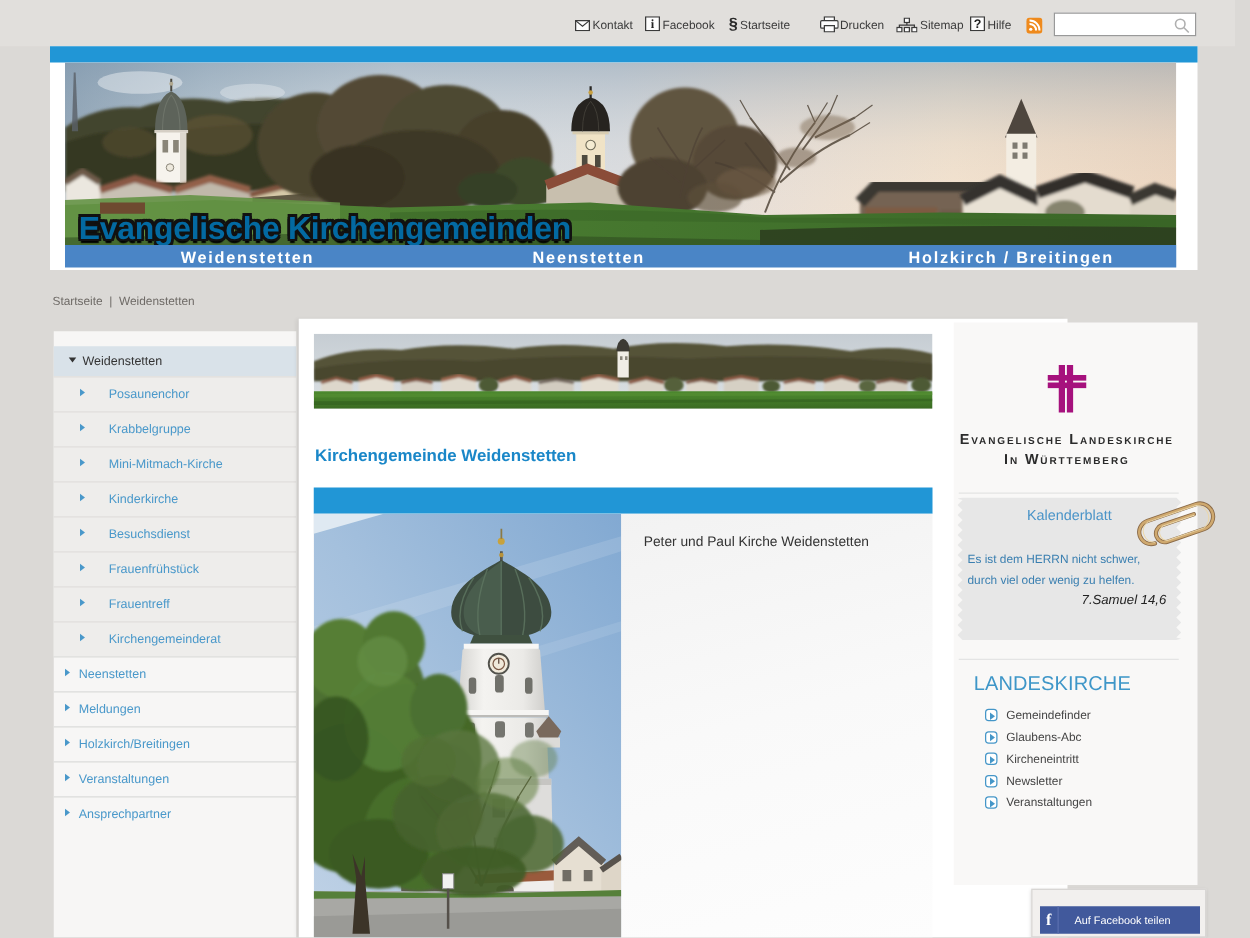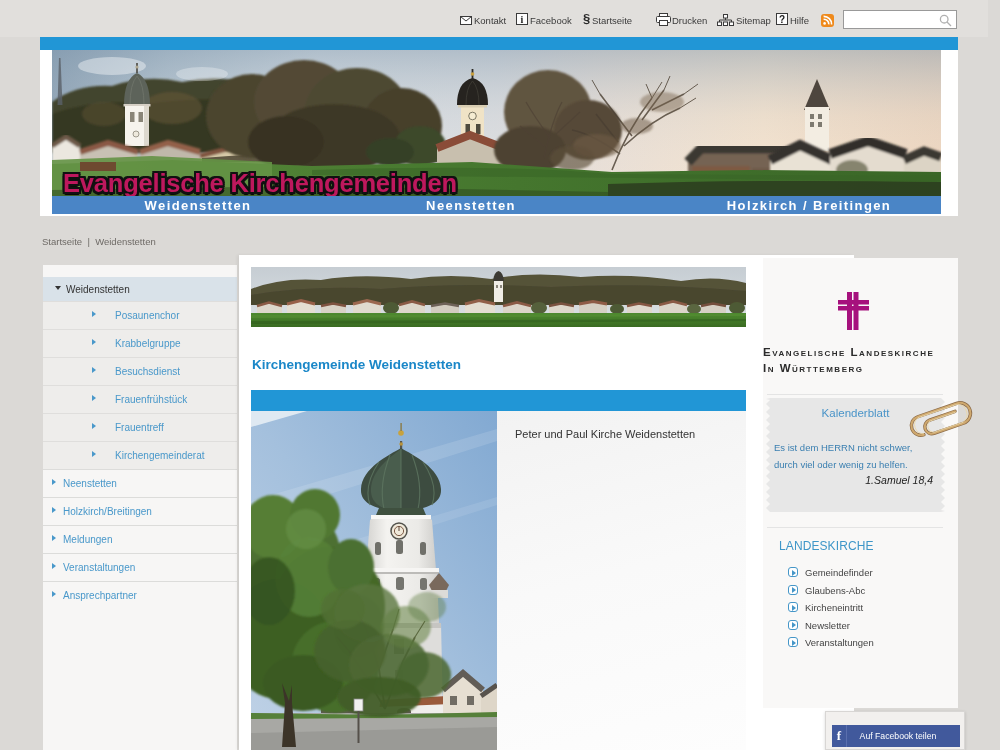--- a/index.html
+++ b/index.html
@@ -11,64 +11,64 @@
 #toolbar { position:absolute; top:0; left:0; width:988px; height:37px; background:#e1dfdc; font-size:9.5px; color:#3a3a3a; }
 #toolbar .tx { position:absolute; top:15px; }
 #toolbar .ic { position:absolute; }
 #search { position:absolute; left:843px; top:10px; width:114px; height:19px; background:#fff; border:1px solid #999; }
 #search .mag { position:absolute; right:4px; top:3px; }
 
 
 #wrap { position:absolute; left:40px; top:37px; width:918px; height:179px; background:#fff; }
 #topblue { position:absolute; left:0; top:0; width:918px; height:13px; background:#2196d6; }
 #hdrimg { position:absolute; left:12px; top:13px; width:889px; height:146px; }
-#hdrtitle { position:absolute; left:23px; top:132px; font-size:25.5px; font-weight:bold; color:#be185d; letter-spacing:-0.2px;
+#hdrtitle { position:absolute; left:23px; top:132px; font-size:25.5px; font-weight:bold; color:#0369a1; letter-spacing:-0.2px;
   text-shadow:-2px -2px 0 #111,2px -2px 0 #111,-2px 2px 0 #111,2px 2px 0 #111,0 -2px 0 #111,0 2px 0 #111,-2px 0 0 #111,2px 0 0 #111, 0 3px 1px #000; }
 #hnav { position:absolute; left:12px; top:159px; width:889px; height:18px; background:#4a85c6; color:#fff; font-weight:bold; font-size:13px; }
 #hnav span { position:absolute; top:2px; letter-spacing:1.4px; transform:translateX(-50%); white-space:nowrap; }
 
 
 #crumbs { position:absolute; left:42px; top:236px; font-size:9.5px; color:#6e6a66; }
 
 
 #menu { position:absolute; left:43px; top:265px; width:194px; height:485px; background:#f7f6f5; }
 #menu ul { list-style:none; margin-top:12px; }
 #menu li { border-top:1px solid #dcdcda; font-size:10px; line-height:11px; }
 #menu li.first { border-top:none; }
 #menu a { display:block; color:#4998ca; text-decoration:none; padding:8px 8px 8px 20px; position:relative; }
 #menu li.active { background:#d9e2e9; }
 #menu li.active a { color:#333; padding:6.5px 8px 6.5px 23px; }
 #menu li.sub { background:#eeedeb; border-top-color:#dfdedc; }
-#menu li.sub a { padding-left:44px;margin-left:28px; }
+#menu li.sub a { padding-left:44px; }
 .arr { position:absolute; left:9px; top:9px; width:0; height:0; border-left:4px solid #4998ca; border-top:3px solid transparent; border-bottom:3px solid transparent; }
 #menu li.sub .arr { left:21px; }
 #menu li.active .arr { border-left:3.5px solid transparent; border-right:3.5px solid transparent; border-top:4.5px solid #333; border-bottom:none; top:9px; left:12px; }
 
 
 #content { position:absolute; left:239px; top:255px; width:615px; height:495px; background:#fff; box-shadow:-2px 0 3px rgba(0,0,0,0.06); }
 #cpano { position:absolute; left:12px; top:12px; width:495px; height:60px; }
 #chead { position:absolute; left:13px; top:102px; font-size:13.5px; font-weight:bold; color:#1a87c8; }
 #cbar { position:absolute; left:12px; top:135px; width:495px; height:21px; background:#2196d6; }
 #slider { position:absolute; left:12px; top:156px; width:495px; height:339px; background:linear-gradient(165deg,#f0f0f0,#f9f9f9 55%,#fdfdfd); }
 #sphoto { position:absolute; left:0; top:0; width:246px; height:339px; }
 #scap { position:absolute; left:264px; top:17px; font-size:11px; color:#333; }
 
 
 #side { position:absolute; left:763px; top:258px; width:195px; height:450px; background:#f9f8f7; }
 #logo { position:absolute; left:0; top:34px; width:181px; text-align:center; }
-#logotxt { position:absolute; left:0; top:86px; width:181px; font-variant:small-caps; font-weight:bold; color:#2b2b2b; font-size:11.5px; letter-spacing:1.5px; line-height:16px; }
+#logotxt { position:absolute; left:0; top:86px; width:181px; text-align:center; font-variant:small-caps; font-weight:bold; color:#2b2b2b; font-size:11.5px; letter-spacing:1.5px; line-height:16px; }
 #sep1 { position:absolute; left:4px; top:136px; width:176px; border-top:1px solid #e4e4e4; }
 #kal { position:absolute; left:3px; top:140px; width:179px; height:128px; }
 #kalbg { position:absolute; left:0; top:0; }
 #kal .in { position:relative; }
 #kal h3 { font-size:11.5px; font-weight:normal; color:#4a94c8; text-align:center; padding-top:9px; }
 #kal .quote { font-size:9.5px; color:#3a7fb0; margin:21px 0 0 8px; line-height:16.5px; white-space:nowrap; }
 #kal .src { font-size:10.5px; font-style:italic; color:#222; text-align:right; margin:1px 12px 0 0; }
 #sep2 { position:absolute; left:4px; top:269px; width:176px; border-top:1px solid #e4e4e4; }
-#lk { position:absolute; left:16px; top:281px; font-size:12px; color:#3e96c8; letter-spacing:0.1px; }
+#lk { position:absolute; left:16px; top:281px; font-size:16px; color:#3e96c8; letter-spacing:0.1px; }
 #lklist { position:absolute; left:25px; top:309px; list-style:none; }
 #lklist li { height:17.5px; font-size:9.5px; color:#444; position:relative; padding-left:17px; }
 .play { position:absolute; left:0; top:0px; width:10px; height:10px; border:1.5px solid #4596c8; border-radius:3px; background:#fff; }
 .play:after { content:""; position:absolute; left:2.5px; top:1.5px; width:0; height:0; border-left:4.5px solid #4596c8; border-top:3.5px solid transparent; border-bottom:3.5px solid transparent; }
 
 
 #clip { position:absolute; left:908px; top:394px; width:72px; height:48px; }
 
 
 #fb { position:absolute; left:825px; top:711px; width:140px; height:39px; background:#f2f0ee; border:1px solid #d8d6d4; box-shadow:0 1px 3px rgba(0,0,0,0.15); }
@@ -295,39 +295,45 @@
     <li class="active first">
         <a href="#"><span class="arr"></span>Weidenstetten</a>
       </li>
     <li class="sub">
         <a href="#"><span class="arr"></span>Posaunenchor</a>
       </li>
     <li class="sub">
         <a href="#"><span class="arr"></span>Krabbelgruppe</a>
       </li>
     <li class="sub">
+        <a href="#"><span class="arr"></span>Mini-Mitmach-Kirche</a>
+      </li>
+    <li class="sub">
+        <a href="#"><span class="arr"></span>Kinderkirche</a>
+      </li>
+    <li class="sub">
         <a href="#"><span class="arr"></span>Besuchsdienst</a>
       </li>
     <li class="sub">
         <a href="#"><span class="arr"></span>Frauenfrühstück</a>
       </li>
     <li class="sub">
         <a href="#"><span class="arr"></span>Frauentreff</a>
       </li>
     <li class="sub">
         <a href="#"><span class="arr"></span>Kirchengemeinderat</a>
       </li>
     <li>
         <a href="#"><span class="arr"></span>Neenstetten</a>
       </li>
     <li>
+        <a href="#"><span class="arr"></span>Meldungen</a>
+      </li>
+    <li>
         <a href="#"><span class="arr"></span>Holzkirch/Breitingen</a>
-      </li>
-    <li>
-        <a href="#"><span class="arr"></span>Meldungen</a>
       </li>
     <li>
         <a href="#"><span class="arr"></span>Veranstaltungen</a>
       </li>
     <li>
         <a href="#"><span class="arr"></span>Ansprechpartner</a>
       </li>
   </ul>
 </div>
 
@@ -538,21 +544,21 @@
   </div>
   <div id="logotxt">Evangelische Landeskirche<br>In Württemberg</div>
   <div id="sep1"></div>
   <div id="kal">
     <svg id="kalbg" width="179" height="114">
         <polygon points="4,0 175,0 179,4 175,8 179,12 175,16 179,20 175,24 179,28 175,32 179,36 175,40 179,44 175,48 179,52 175,56 179,60 175,64 179,68 175,72 179,76 175,80 179,84 175,88 179,92 175,96 179,100 175,104 179,108 175,112 179,113 175,114 4,114 0,110 4,106 0,102 4,98 0,94 4,90 0,86 4,82 0,78 4,74 0,70 4,66 0,62 4,58 0,54 4,50 0,46 4,42 0,38 4,34 0,30 4,26 0,22 4,18 0,14 4,10 0,6 4,2 0,1 4,0" fill="#e7e7e7"></polygon>
       </svg>
     <div class="in">
     <h3>Kalenderblatt</h3>
     <div class="quote">Es ist dem HERRN nicht schwer,<br>durch viel oder wenig zu helfen.</div>
-    <div class="src">1.Samuel 18,4</div>
+    <div class="src">7.Samuel 14,6</div>
     </div>
   </div>
   <div id="sep2"></div>
   <div id="lk">LANDESKIRCHE</div>
   <ul id="lklist">
     <li><span class="play"></span>Gemeindefinder</li>
     <li><span class="play"></span>Glaubens-Abc</li>
     <li><span class="play"></span>Kircheneintritt</li>
     <li><span class="play"></span>Newsletter</li>
     <li><span class="play"></span>Veranstaltungen</li>

